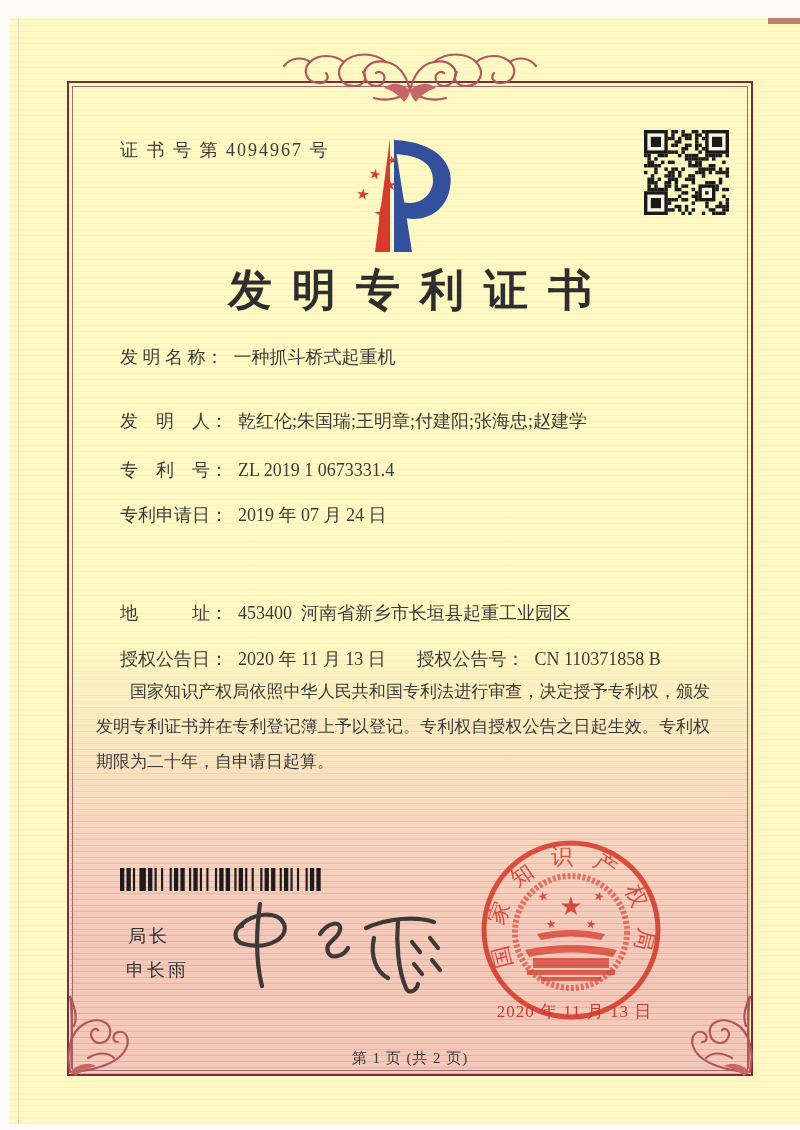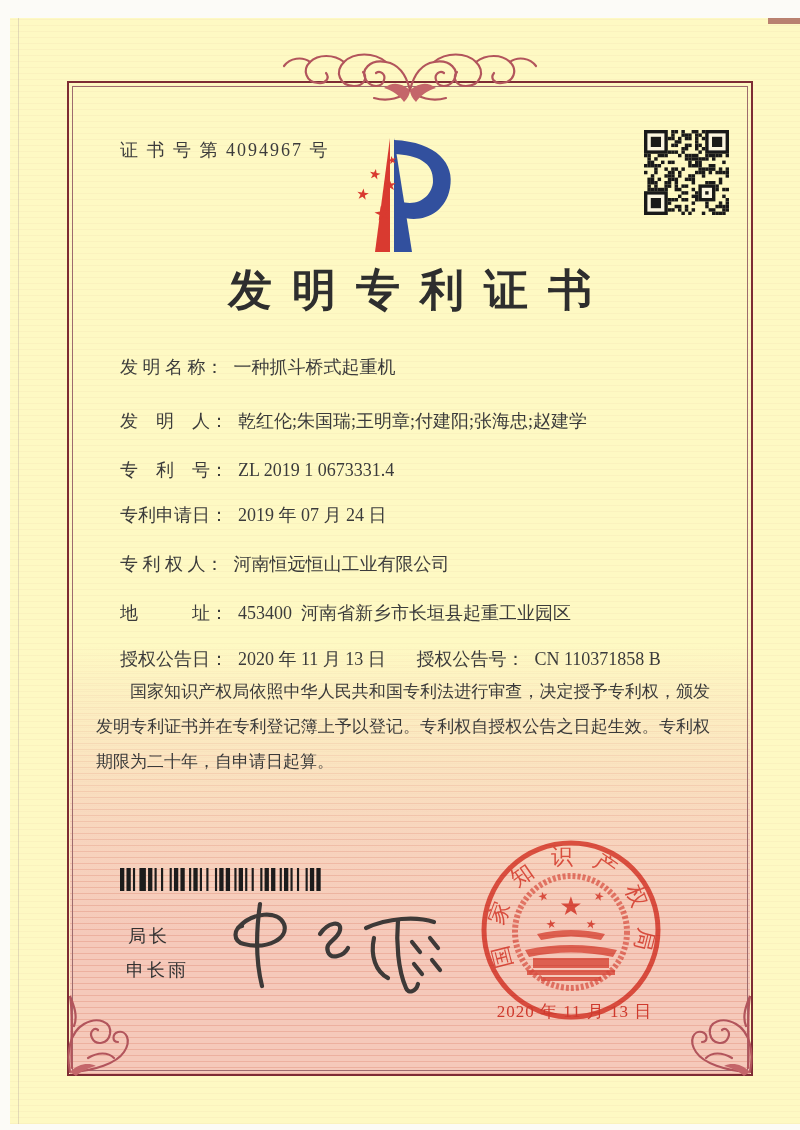--- a/index.html
+++ b/index.html
@@ -313,34 +313,31 @@
         <rect x="0" y="61.199999999999996" width="23.8" height="23.8" fill="#191919"></rect>
         <rect x="3.4" y="64.6" width="17" height="17" fill="#fbf5df"></rect>
         <rect x="6.8" y="68" width="10.2" height="10.2" fill="#191919"></rect>
         <rect x="54.4" y="54.4" width="17" height="17" fill="#191919"></rect>
         <rect x="57.8" y="57.8" width="10.2" height="10.2" fill="#fbf5df"></rect>
         <rect x="61.199999999999996" y="61.199999999999996" width="3.4" height="3.4" fill="#191919"></rect>
       </svg>
 
     <div class="abs title">发明专利证书</div>
 
-    <div class="abs frow" style="top:337px">
+    <div class="abs frow" style="top:327px">
       <span class="flab">发 明 名 称：</span><span class="fval">一种抓斗桥式起重机</span>
     </div>
     <div class="abs frow" style="top:391px">
       <span class="flab">发　明　人：</span><span class="fval">乾红伦;朱国瑞;王明章;付建阳;张海忠;赵建学</span>
     </div>
     <div class="abs frow" style="top:440px">
       <span class="flab">专　利　号：</span><span class="fval">ZL 2019 1 0673331.4</span>
     </div>
     <div class="abs frow" style="top:485px">
       <span class="flab">专利申请日：</span><span class="fval">2019 年 07 月 24 日</span>
-    </div>
-    <div class="abs frow" style="top:534px">
-      <span class="flab">专 利 权 人：</span><span class="fval">河南恒远恒山工业有限公司</span>
     </div>
     <div class="abs frow" style="top:583px">
       <span class="flab">地　　　址：</span><span class="fval">453400  河南省新乡市长垣县起重工业园区</span>
     </div>
     <div class="abs frow" style="top:629px">
       <span class="pair1">
         <span class="flab">授权公告日：</span><span class="fval">2020 年 11 月 13 日</span>
       </span>
       <span>
         <span class="flab">授权公告号：</span><span class="fval">CN 110371858 B</span>
@@ -421,15 +418,16 @@
           <path d="M-34,-26 Q0,-34 34,-26 L30,-20 Q0,-27 -30,-20 Z"></path>
           <path d="M-46,-10 Q0,-20 46,-10 L42,-3 Q0,-12 -42,-3 Z"></path>
           <rect x="-38" y="-2" width="76" height="10"></rect>
           <rect x="-44" y="10" width="88" height="5"></rect>
           <rect x="-30" y="17" width="60" height="4"></rect>
         </g>
       </g>
     </svg>
     <div class="abs seal-date">2020 年 11 月 13 日</div>
 
+    <div class="abs page-info">第 1 页 (共 2 页)</div>
     <div class="abs back-note">其他事项参见背面</div>
   </div>
 </div>
 
 </body></html>

